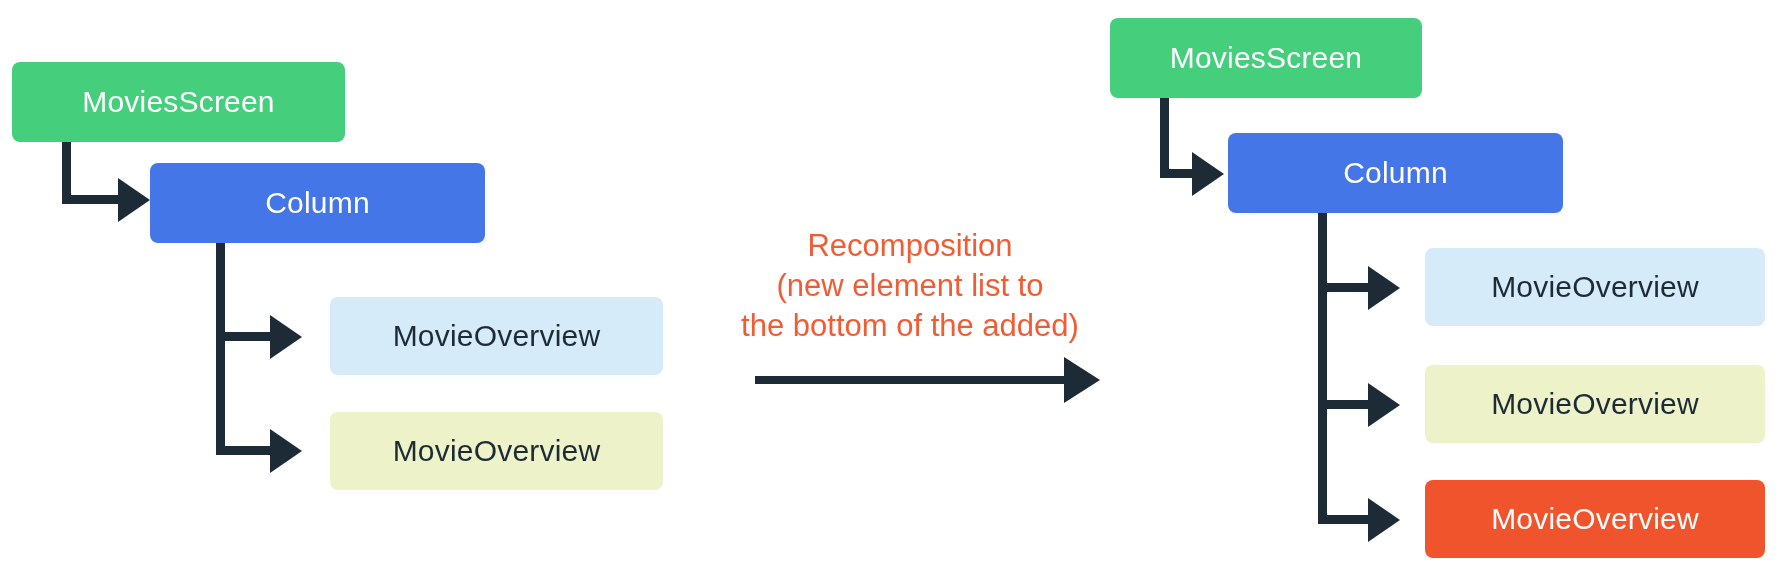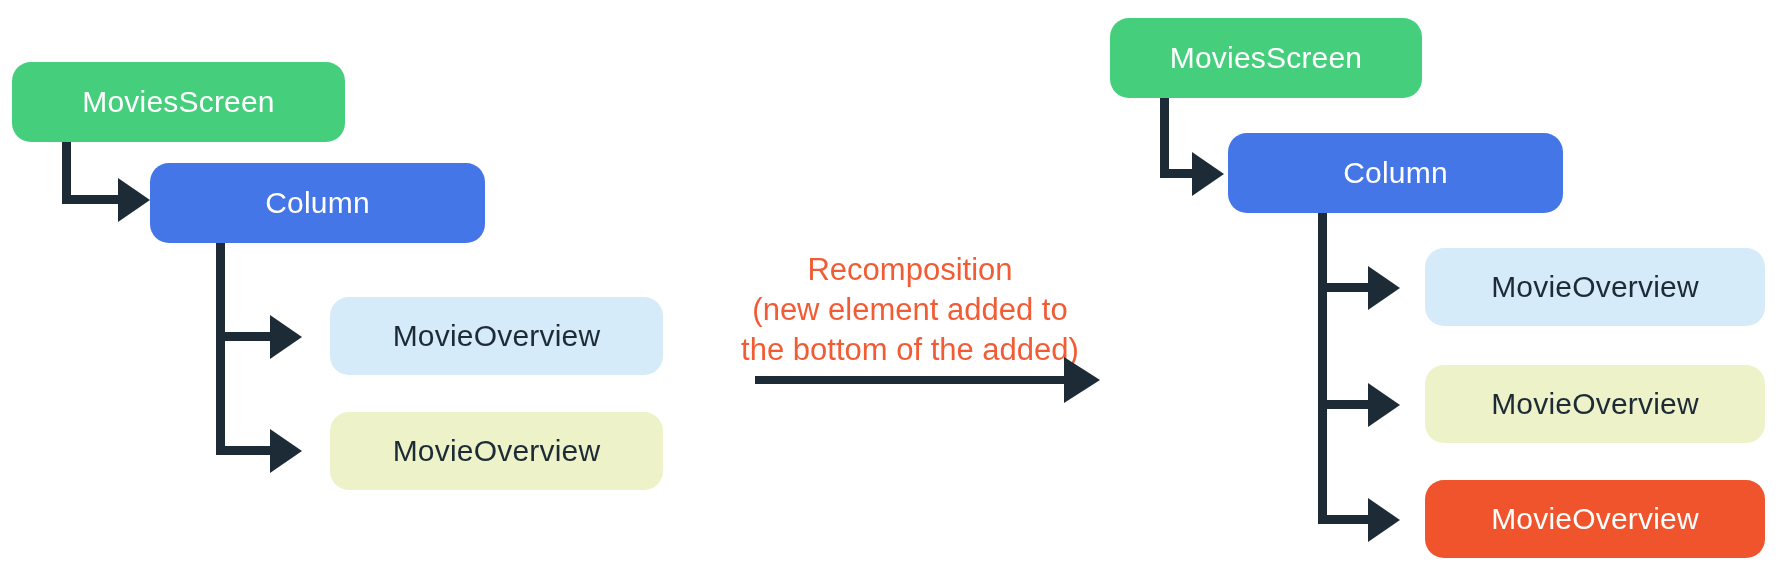--- a/index.html
+++ b/index.html
@@ -6,21 +6,21 @@
   .canvas {
     position: relative;
     width: 1779px;
     height: 584px;
     background: #ffffff;
     font-family: "Liberation Sans", sans-serif;
     overflow: hidden;
   }
   .node {
     position: absolute;
-    border-radius: 19px;
+    border-radius: 8px;
     display: flex;
     align-items: center;
     justify-content: center;
     font-size: 30px;
     font-weight: 500;
     letter-spacing: 0.2px;
     white-space: nowrap;
   }
   .line { position: absolute; }
   .arrowhead {
@@ -63,23 +63,23 @@
     <div class="line" style="left: 216px; top: 243px; width: 9px; height: 212px; background-color: rgb(28, 43, 53);"></div>
     <div class="line" style="left: 216px; top: 332px; width: 56px; height: 9px; background-color: rgb(28, 43, 53);"></div>
     <div class="arrowhead" style="left: 270px; top: 315px; border-left-color: rgb(28, 43, 53);"></div>
     <div class="line" style="left: 216px; top: 446px; width: 56px; height: 9px; background-color: rgb(28, 43, 53);"></div>
     <div class="arrowhead" style="left: 270px; top: 429px; border-left-color: rgb(28, 43, 53);"></div>
 
     <div class="node" style="left: 330px; top: 297px; width: 333px; height: 78px; background-color: rgb(213, 235, 250); color: rgb(28, 43, 53);">MovieOverview</div>
     <div class="node" style="left: 330px; top: 412px; width: 333px; height: 78px; background-color: rgb(237, 242, 200); color: rgb(28, 43, 53);">MovieOverview</div>
   </div>
 
-  <div class="annotation" style="color: rgb(242, 92, 53); margin-top: 24px;">
+  <div class="annotation" style="color: rgb(242, 92, 53);">
     <div>Recomposition</div>
-    <div>(new element added to</div>
+    <div>(new element list to</div>
     <div>the bottom of the added)</div>
   </div>
 
   <div>
     <div class="line" style="left: 755px; top: 376px; width: 312px; height: 8px; background-color: rgb(28, 43, 53);"></div>
     <div class="arrowhead-lg" style="left: 1064px; top: 357px; border-left-color: rgb(28, 43, 53);"></div>
   </div>
 
   <div>
     <div class="node" style="left: 1110px; top: 18px; width: 312px; height: 80px; background-color: rgb(69, 207, 125); color: rgb(255, 255, 255);">MoviesScreen</div>

